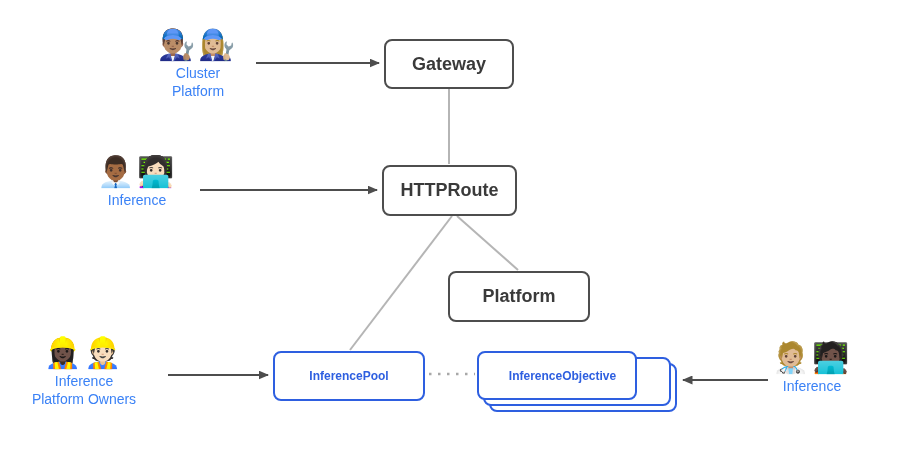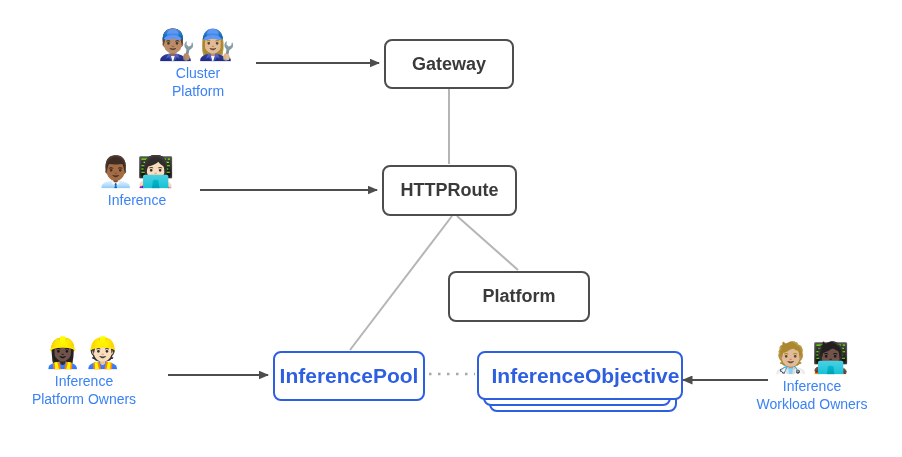--- a/index.html
+++ b/index.html
@@ -32,21 +32,21 @@
     align-items: center;
     justify-content: center;
     font-weight: bold;
     font-size: 18px;
     color: #3a3a3a;
     z-index: 3;
   }
   .node.blue {
     border: 2px solid #2e5fe0;
     color: #2e5fe0;
-    font-size: 21px;
+    font-size: 12px;
   }
   .stack-layer {
     position: absolute;
     box-sizing: border-box;
     background: #ffffff;
     border: 2px solid #2e5fe0;
     border-radius: 8px;
     z-index: 2;
   }
   .actor {
@@ -102,21 +102,21 @@
   <div class="node" style="left:448px; top:271px; width:142px; height:51px;">
     <span>Platform</span>
   </div>
 
   <div class="node blue" style="left:273px; top:351px; width:152px; height:50px;">
     <span>InferencePool</span>
   </div>
 
   <div class="stack-layer" style="left:489px; top:363px; width:188px; height:49px;"></div>
   <div class="stack-layer" style="left:483px; top:357px; width:188px; height:49px;"></div>
-  <div class="node blue" style="left:477px; top:351px; width:206px; height:49px;padding-left:11px;">
+  <div class="node blue" style="left:477px; top:351px; width:160px; height:49px;padding-left:11px;">
     <span>InferenceObjective</span>
   </div>
 
   <div class="actor" style="left:108px; top:26px; width:180px;">
     <div class="emoji">👨🏽‍🔧👩🏼‍🔧</div>
     <div class="label-line">Cluster</div>
     <div class="label-line">Platform</div>
   </div>
 
   <div class="actor" style="left:47px; top:153px; width:180px;">
@@ -126,16 +126,15 @@
 
   <div class="actor" style="left:-2px; top:334px; width:172px;">
     <div class="emoji">👷🏿‍♀️👷🏻</div>
     <div class="label-line">Inference</div>
     <div class="label-line">Platform Owners</div>
   </div>
 
   <div class="actor" style="left:722px; top:339px; width:180px;">
     <div class="emoji">🧑🏼‍⚕️🧑🏿‍💻</div>
     <div class="label-line">Inference</div>
-    <div class="label-line">Workload Owners</div>
   </div>
 
 </div>
 
 </body></html>

